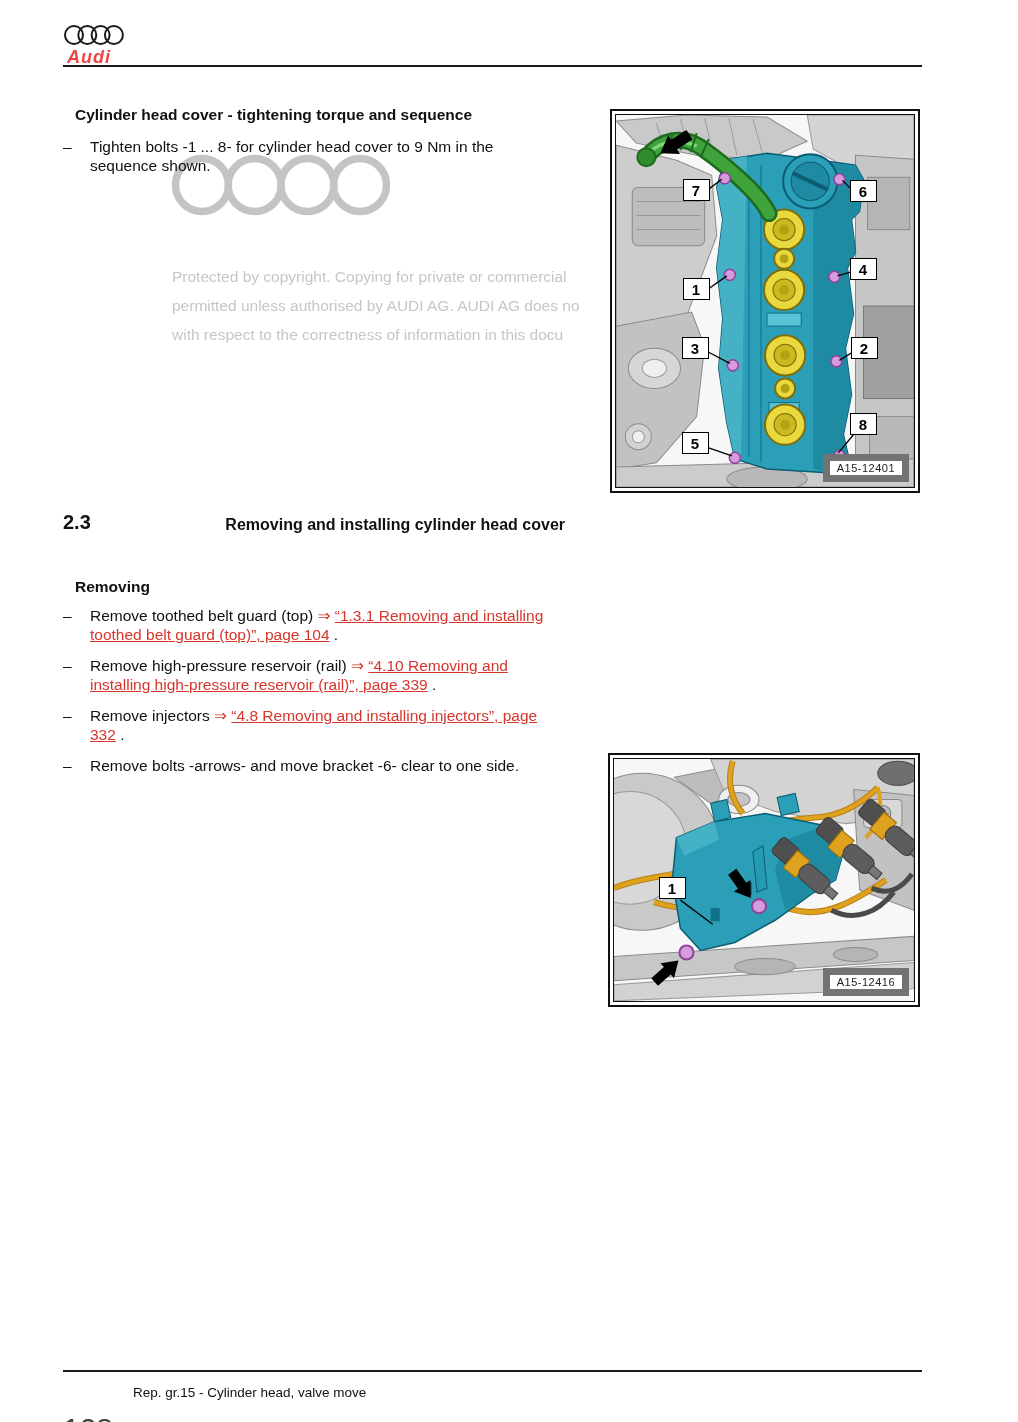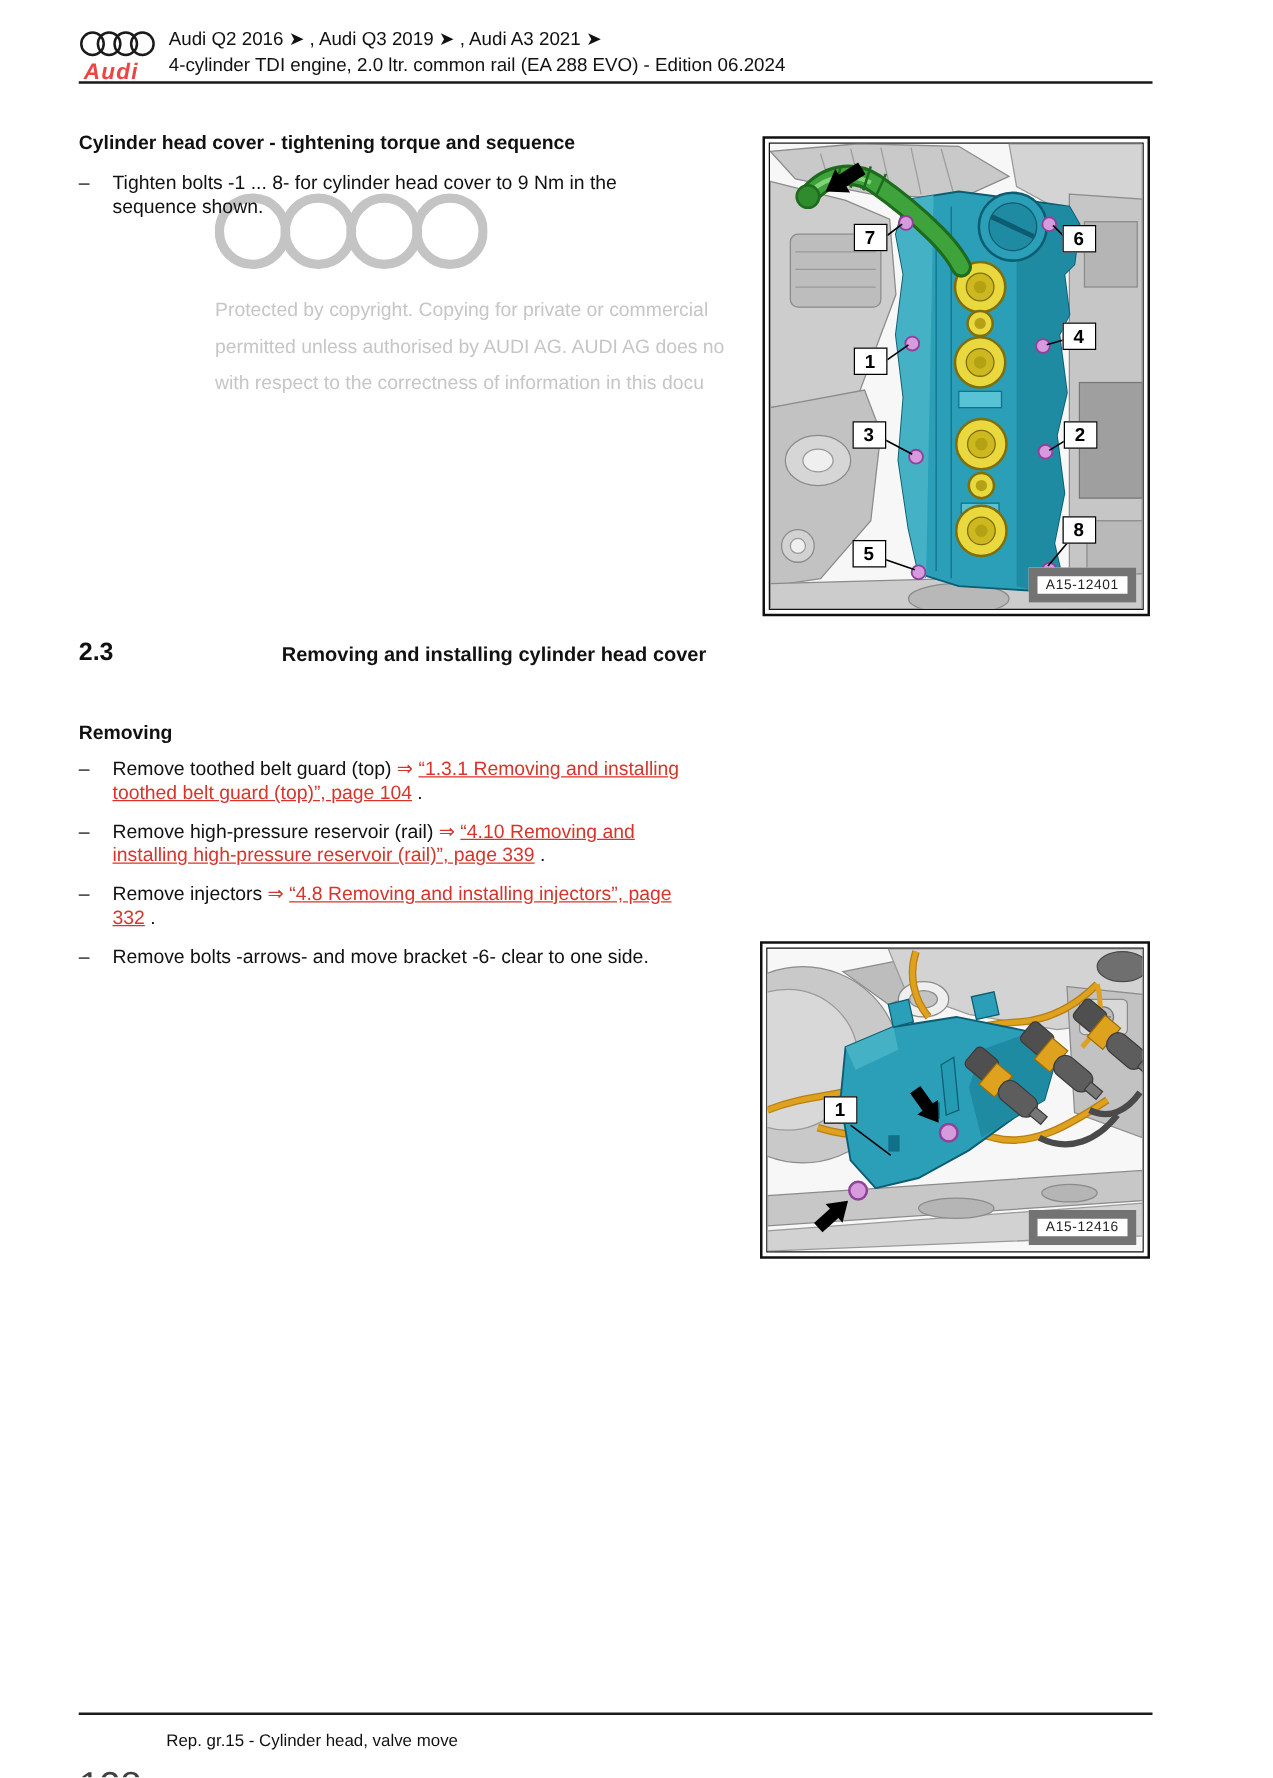--- a/index.html
+++ b/index.html
@@ -13,25 +13,25 @@
   .logo { position:absolute; left:64px; top:24px; width:60px; z-index:3; }
   .logo svg { display:block; }
   .logo-word { font-weight:bold; font-style:italic; font-size:18px; letter-spacing:1px; color:#ef4444; margin-top:1px; padding-left:3px; }
   .hdr-text { position:absolute; left:135px; top:21px; font-size:15px; line-height:21px; color:#111; z-index:3; }
   .rule { position:absolute; left:63px; width:859px; height:2px; background:#1a1a1a; }
   .rule-top { top:65px; }
   .rule-bottom { top:1370px; }
 
   
   .wm-rings { position:absolute; left:172px; top:152px; z-index:0; }
-  .wm-text { position:absolute; left:172px; top:234px; width:444px; overflow:hidden; z-index:0;
+  .wm-text { position:absolute; left:172px; top:262px; width:444px; overflow:hidden; z-index:0;
              font-size:15.5px; line-height:29px; color:#c6c6c6; white-space:nowrap; }
 
   
-  .h-bold { position:absolute; left:63px; font-size:15.5px; font-weight:bold; z-index:1; }
+  .h-bold { position:absolute; left:75px; font-size:15.5px; font-weight:bold; z-index:1; }
   .torque-head { top:106px; }
   .step-row { display:flex; z-index:1; position:absolute; left:63px; width:486px; font-size:15.5px; line-height:19px; }
   .step-row .dash { width:27px; flex:0 0 27px; }
   .torque-step { top:137px; }
   .s2-num { position:absolute; left:63px; top:511px; font-size:20px; font-weight:bold; z-index:1; }
   .s2-title { position:absolute; left:165px; top:511px; width:400px; font-size:16px; font-weight:bold; line-height:27px; z-index:1;text-align:right; }
   .removing-head { top:578px; }
   .steps { position:absolute; left:63px; top:606px; width:500px; z-index:1; }
   .steps .step-row { position:static; width:auto; margin-bottom:12px; min-height:36px; }
   .lnk { color:#d6352b; }
@@ -60,24 +60,20 @@
   <div class="logo">
     <svg width="60" height="22" viewBox="0 0 60 22">
       <g fill="none" stroke="#1a1a1a" stroke-width="2">
         <circle cx="10" cy="11" r="9"></circle>
           <circle cx="23.3" cy="11" r="9"></circle>
         <circle cx="36.6" cy="11" r="9"></circle>
           <circle cx="49.9" cy="11" r="9"></circle>
       </g>
     </svg>
     <div class="logo-word">Audi</div>
-  </div>
-  <div class="hdr-text">
-    <div>Audi Q2 2016 ➤ , Audi Q3 2019 ➤ , Audi A3 2021 ➤</div>
-    <div>4-cylinder TDI engine, 2.0 ltr. common rail (EA 288 EVO) - Edition 06.2024</div>
   </div>
   <div class="rule rule-top"></div>
 
   <div class="wm-rings">
     <svg width="218" height="66" viewBox="0 0 218 66">
       <g fill="none" stroke="#c4c4c4" stroke-width="7.5">
         <circle cx="30" cy="33" r="26.5"></circle>
           <circle cx="82.7" cy="33" r="26.5"></circle>
         <circle cx="135.4" cy="33" r="26.5"></circle>
           <circle cx="188" cy="33" r="26.5"></circle>

